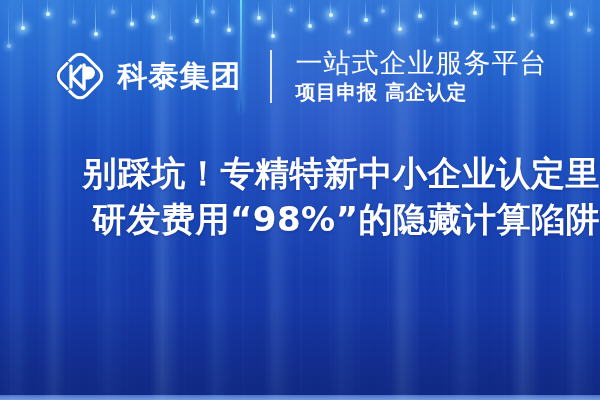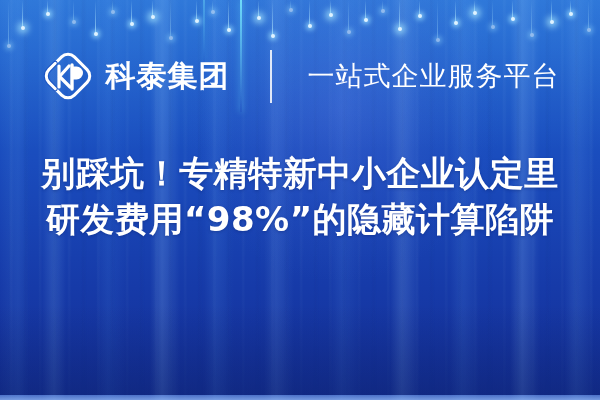--- a/index.html
+++ b/index.html
@@ -140,21 +140,21 @@
   }
 
   
   .header {
     position: absolute;
     left: 0; right: 0; top: 38px;
     height: 76px;
     display: flex;
     align-items: center;
     justify-content: center;
-    gap: 14px;
+    gap: 2px;
   }
   .brand {
     display: flex;
     align-items: center;
     gap: 11px;
   }
   .mark { width: 54px; height: 54px; display: block; }
   .wordmark { display: flex; flex-direction: column; align-items: center; }
   .cn-name {
     font-family: "DejaVu Sans", sans-serif;
@@ -215,20 +215,21 @@
   }
   .headline .line {
     font-family: "DejaVu Sans", sans-serif;
     font-weight: bold;
     font-size: 34px;
     line-height: 46px;
     color: #ffffff;
     letter-spacing: 0.5px;
     white-space: nowrap;
     text-shadow: 0 1px 3px rgba(8,30,95,0.35);
+    text-align: right;
   }
 </style>
 </head>
 <body>
 
 <div id="banner">
 
   <div class="streaks a"></div>
   <div class="streaks b"></div>
   <div class="center-glow"></div>
@@ -290,20 +291,21 @@
       </span>
       <span class="wordmark">
         <span class="cn-name">科泰集团</span>
       </span>
     </div>
 
     <span class="vdivider"></span>
 
     <div class="tagline">
       <span class="tag-main">一站式企业服务平台</span>
+      <span class="tag-sub">项目申报 高企认定</span>
     </div>
 
   </div>
 
   <div class="headline">
     <div class="line">别踩坑！专精特新中小企业认定里</div>
     <div class="line">研发费用“98%”的隐藏计算陷阱</div>
   </div>
 
   <div class="bottom-dark"></div>

